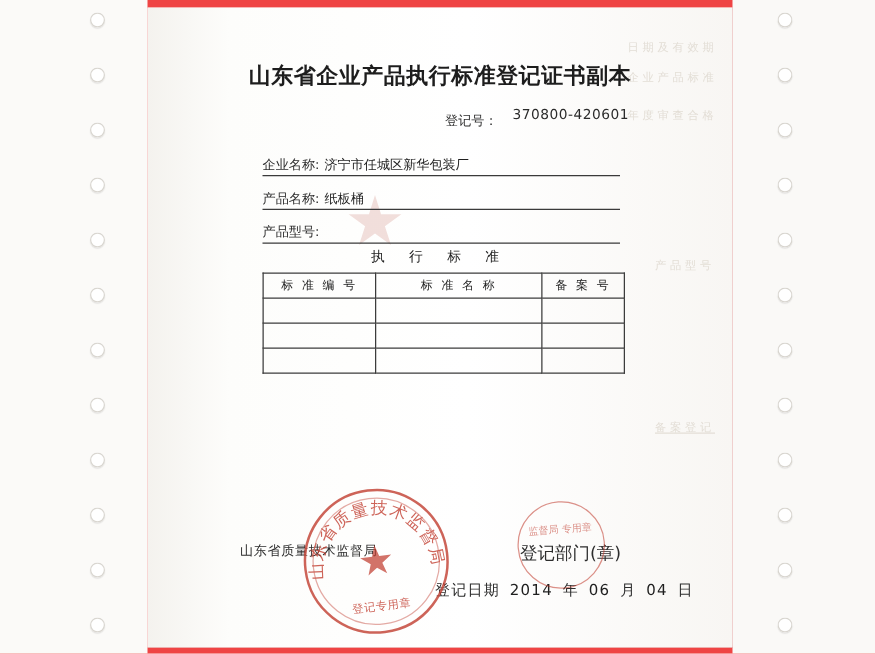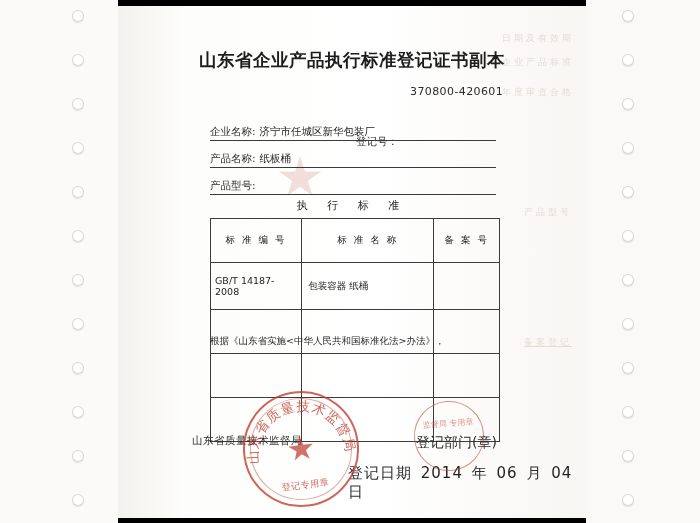--- a/index.html
+++ b/index.html
@@ -12,21 +12,21 @@
     height: 523px;
     font-family: "DejaVu Sans", "Liberation Sans", sans-serif;
     overflow: hidden;
   }
 
   
   #photo {
     position: relative;
     width: 700px;
     height: 523px;
-    background: #000000;
+    background: #ef4444;
     overflow: hidden;
   }
 
   
   .sheet {
     position: absolute;
     left: 118px;
     top: 6px;
     width: 468px;
     height: 512px;
@@ -89,21 +89,20 @@
     font-family: "DejaVu Sans", "Liberation Sans", sans-serif;
   }
 
   .reg-line {
     position: absolute;
     left: 238px;
     top: 84px;
     font-size: 10.5px;
     color: #2f2f2f;
     white-space: nowrap;
-    margin-top: 45px;
   }
   .reg-number {
     position: absolute;
     left: 292px;
     top: 79px;
     font-size: 11px;
     color: #2b2b2b;
     letter-spacing: 0.4px;
   }
 
@@ -150,21 +149,21 @@
     top: 212px;
     width: 290px;
     border-collapse: collapse;
     font-size: 9.5px;
     color: #222;
     background: transparent;
   }
   table.std th, table.std td {
     border: 1px solid #3c3c3c;
     height: 19px;
-    padding: 12px 4px;
+    padding: 0 4px;
   }
   table.std th {
     font-weight: normal;
     text-align: center;
     letter-spacing: 2px;
     font-size: 9.5px;
   }
   table.std td.c1 { width: 86px; text-align: left; padding-left: 4px; }
   table.std td.c2 { width: 130px; text-align: left; padding-left: 6px; }
   table.std td.c3 { width: 60px; }
@@ -192,21 +191,21 @@
     position: absolute;
     left: 298px;
     top: 428px;
     font-size: 14px;
     color: #2d2d2d;
   }
   .date-line {
     position: absolute;
     left: 230px;
     top: 458px;
-    font-size: 15px;
+    font-size: 12px;
     color: #2d2d2d;
     letter-spacing: 1px;
   }
   .date-line .dv { color: #1f1f1f; padding: 0 3px; }
 
   
   .seal {
     position: absolute;
     border: 2.4px solid #c0392b;
     border-radius: 50%;
@@ -360,45 +359,39 @@
 
       <table class="std">
         <thead>
           <tr>
             <th class="c1">标 准 编 号</th>
             <th class="c2">标 准 名 称</th>
             <th class="c3">备 案 号</th>
           </tr>
         </thead>
         <tbody>
-          <tr>
-            <td class="c1">GB/T 14187-2008</td>
-            <td class="c2">包装容器 纸桶</td>
-            <td class="c3"></td>
-          </tr>
           <tr>
             <td class="c1"></td>
             <td class="c2"></td>
             <td class="c3"></td>
           </tr>
           <tr>
             <td class="c1"></td>
             <td class="c2"></td>
             <td class="c3"></td>
           </tr>
           <tr>
             <td class="c1"></td>
             <td class="c2"></td>
             <td class="c3"></td>
           </tr>
         </tbody>
       </table>
 
       <div class="note">
-        <span>根据《山东省实施&lt;中华人民共和国标准化法&gt;办法》，</span>
       </div>
 
       <div class="issuer">山东省质量技术监督局</div>
       <div class="dept">登记部门(章)</div>
 
       <div class="date-line">
         <span>登记日期</span>
         <span class="dv">2014</span>
         <span>年</span>
         <span class="dv">06</span>

